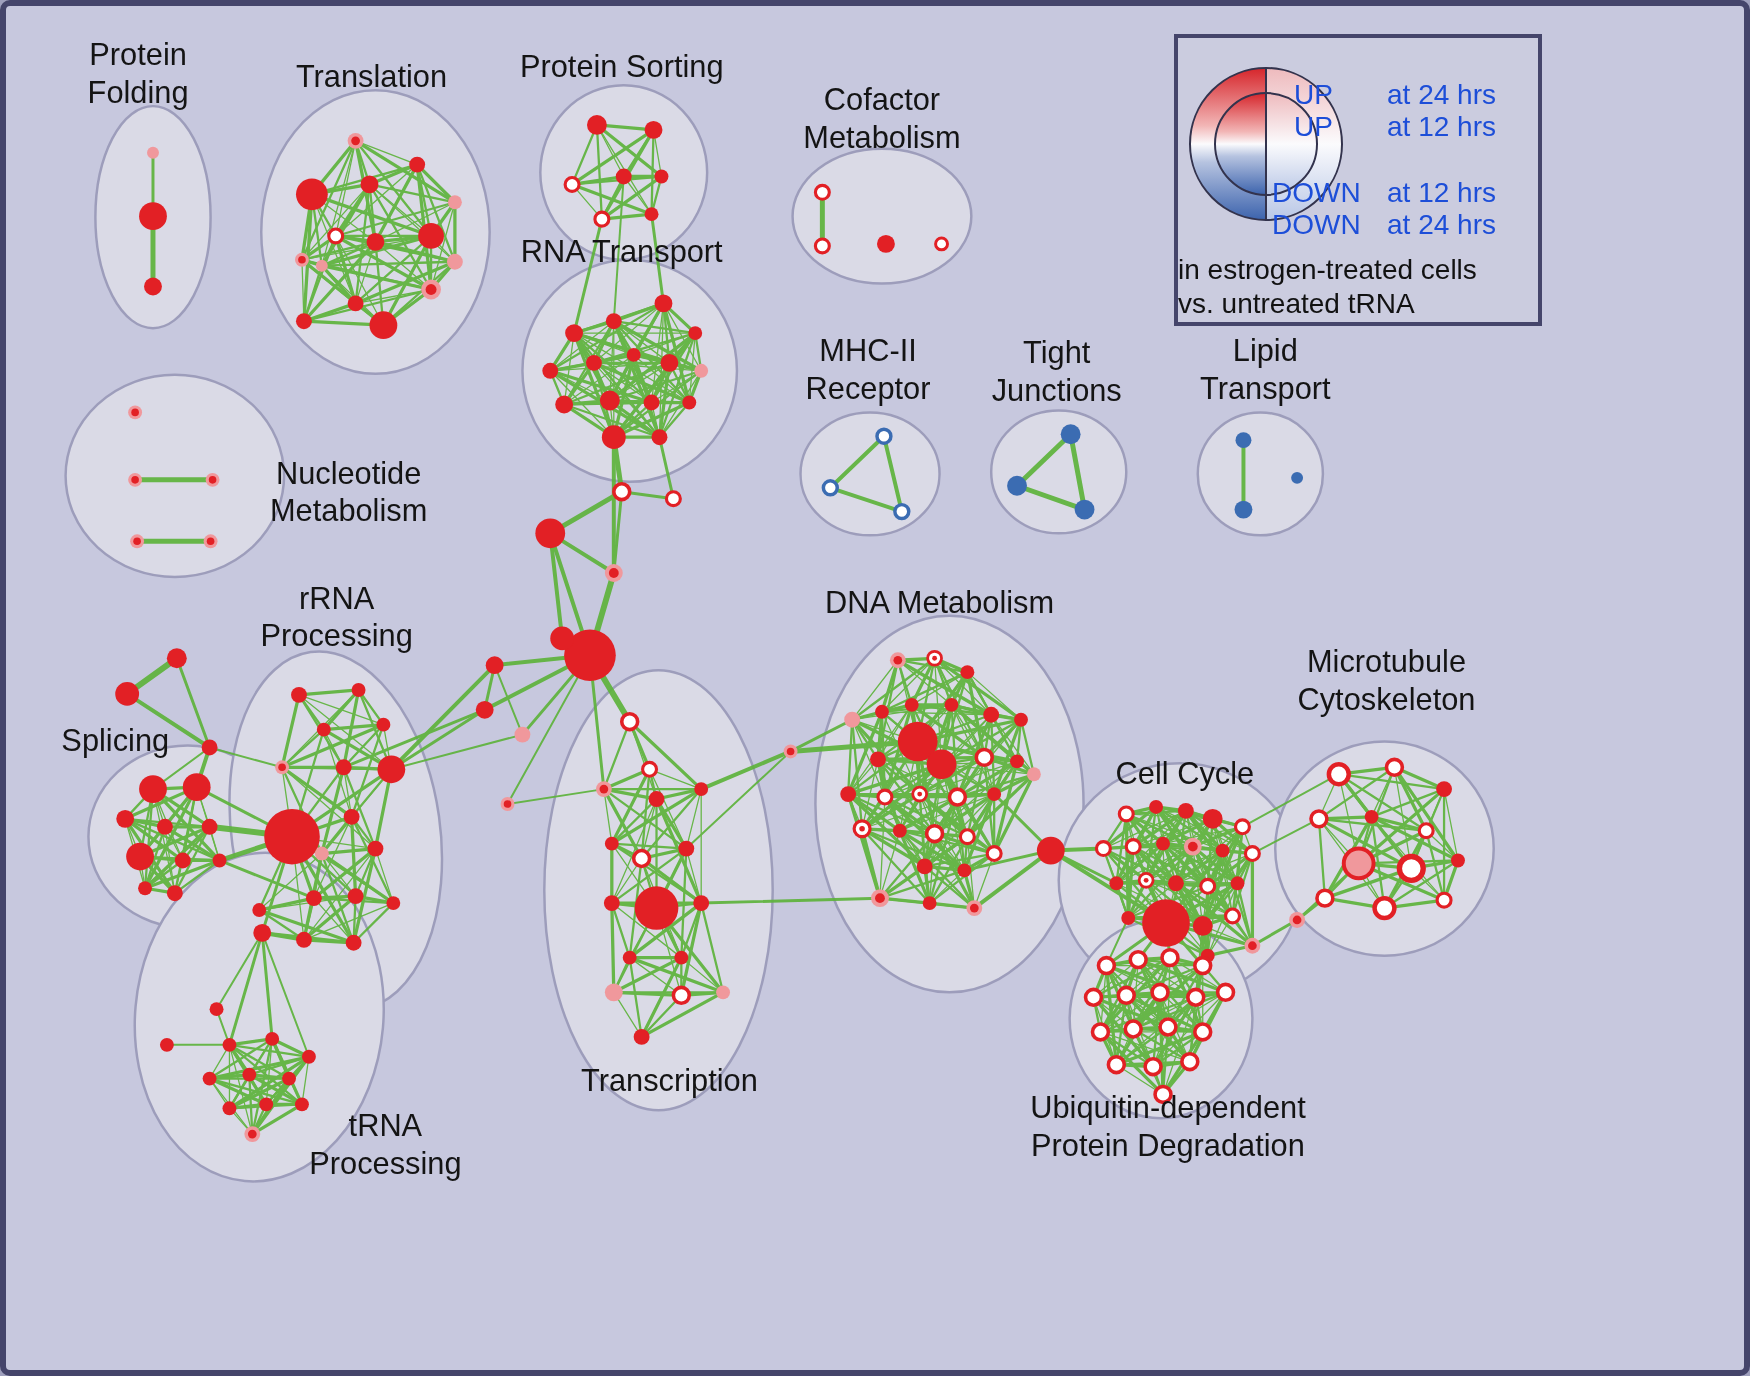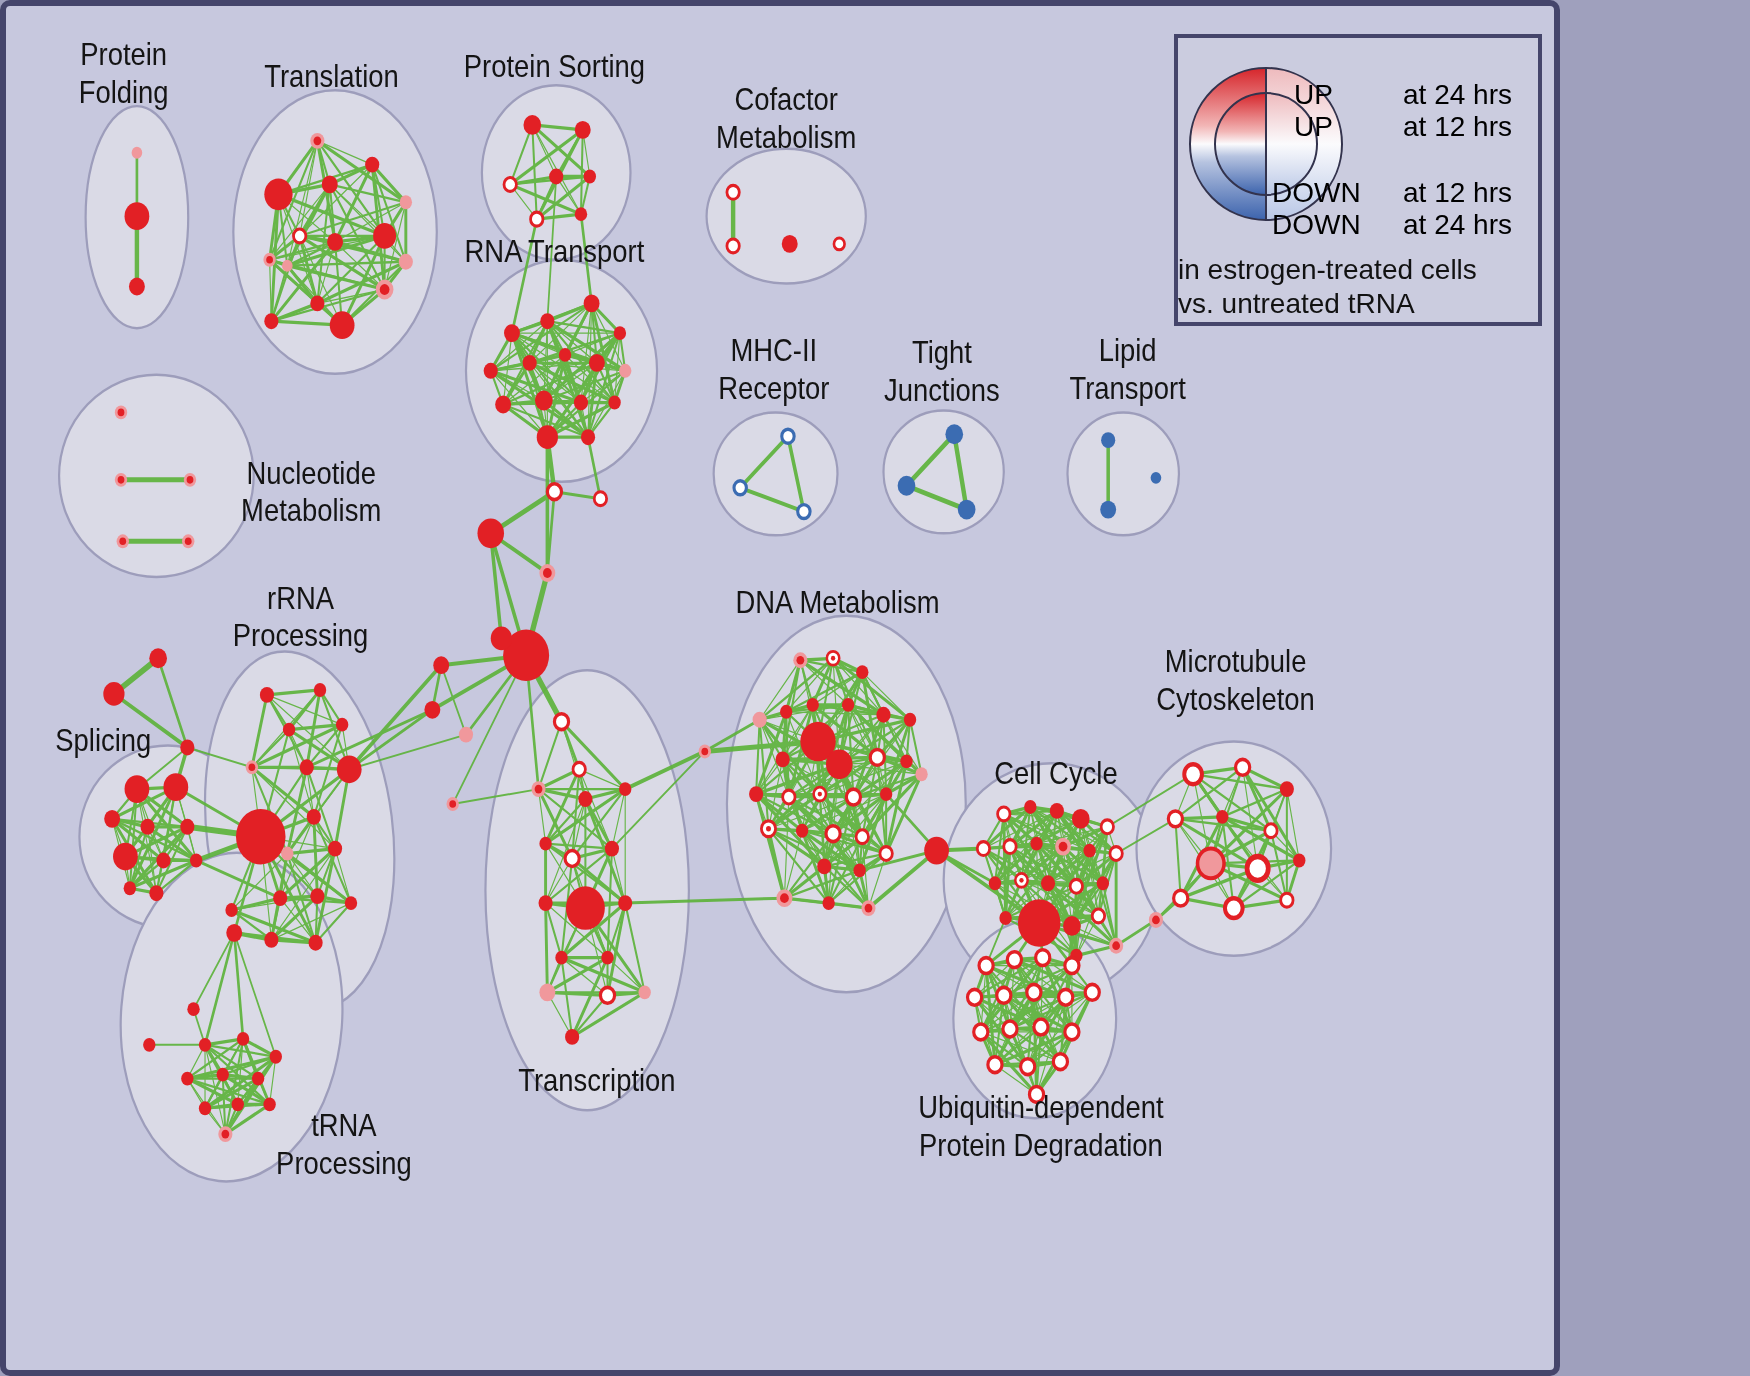--- a/index.html
+++ b/index.html
@@ -1,41 +1,41 @@
 <!DOCTYPE html>
 <html><head>
 <meta charset="utf-8">
 <style>
   html,body{margin:0;padding:0;background:#9fa0bd;}
   .figure{
     position:relative;
-    width:1560px;height:1376px;
+    width:1750px;height:1376px;
     box-sizing:border-box;
     background:#c7c8de;
     border:6px solid #45456b;
     border-radius:10px;
     overflow:hidden;
     font-family:"Liberation Sans", sans-serif;
   }
   #net{position:absolute;left:0;top:0;width:100%;height:100%;}
   .legend{
     position:absolute;
     left:1168px;top:28px;
     width:368px;height:292px;
     box-sizing:border-box;
     background:#cbccdf;
     border:4px solid #45456b;
     z-index:5;
   }
   .gauge{position:absolute;left:0;top:0;}
   .lrow{
     position:absolute;
-    left:0;right:0;
+    left:0;right:16px;
     display:flex;
-    font-size:28px;color:#000000;
+    font-size:28px;color:#1d4ed8;
     line-height:30px;
   }
   .lrow .word{flex:0 0 auto;}
   .lrow .time{margin-left:auto;margin-right:26px;}
   .r1{top:42px;}  .r1 .word{margin-left:116px;}
   .r2{top:74px;}  .r2 .word{margin-left:116px;}
   .r3{top:140px;} .r3 .word{margin-left:94px;}
   .r4{top:172px;} .r4 .word{margin-left:94px;}
   .lfoot{
     position:absolute;left:0;right:0;

